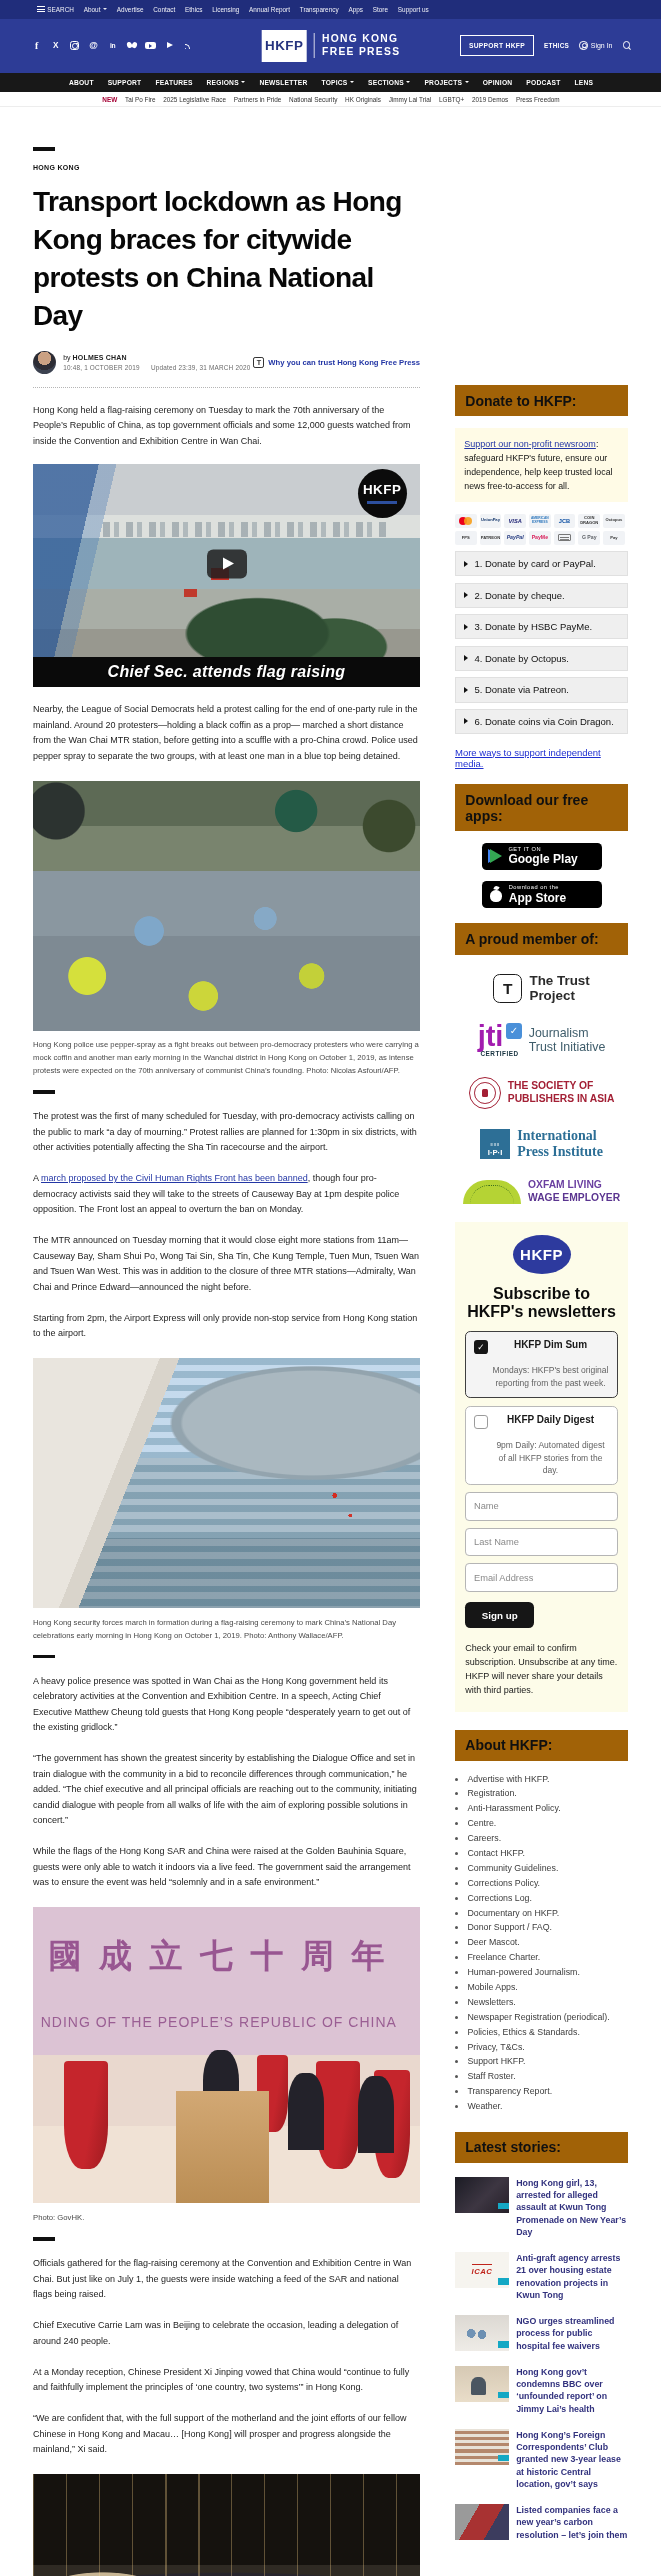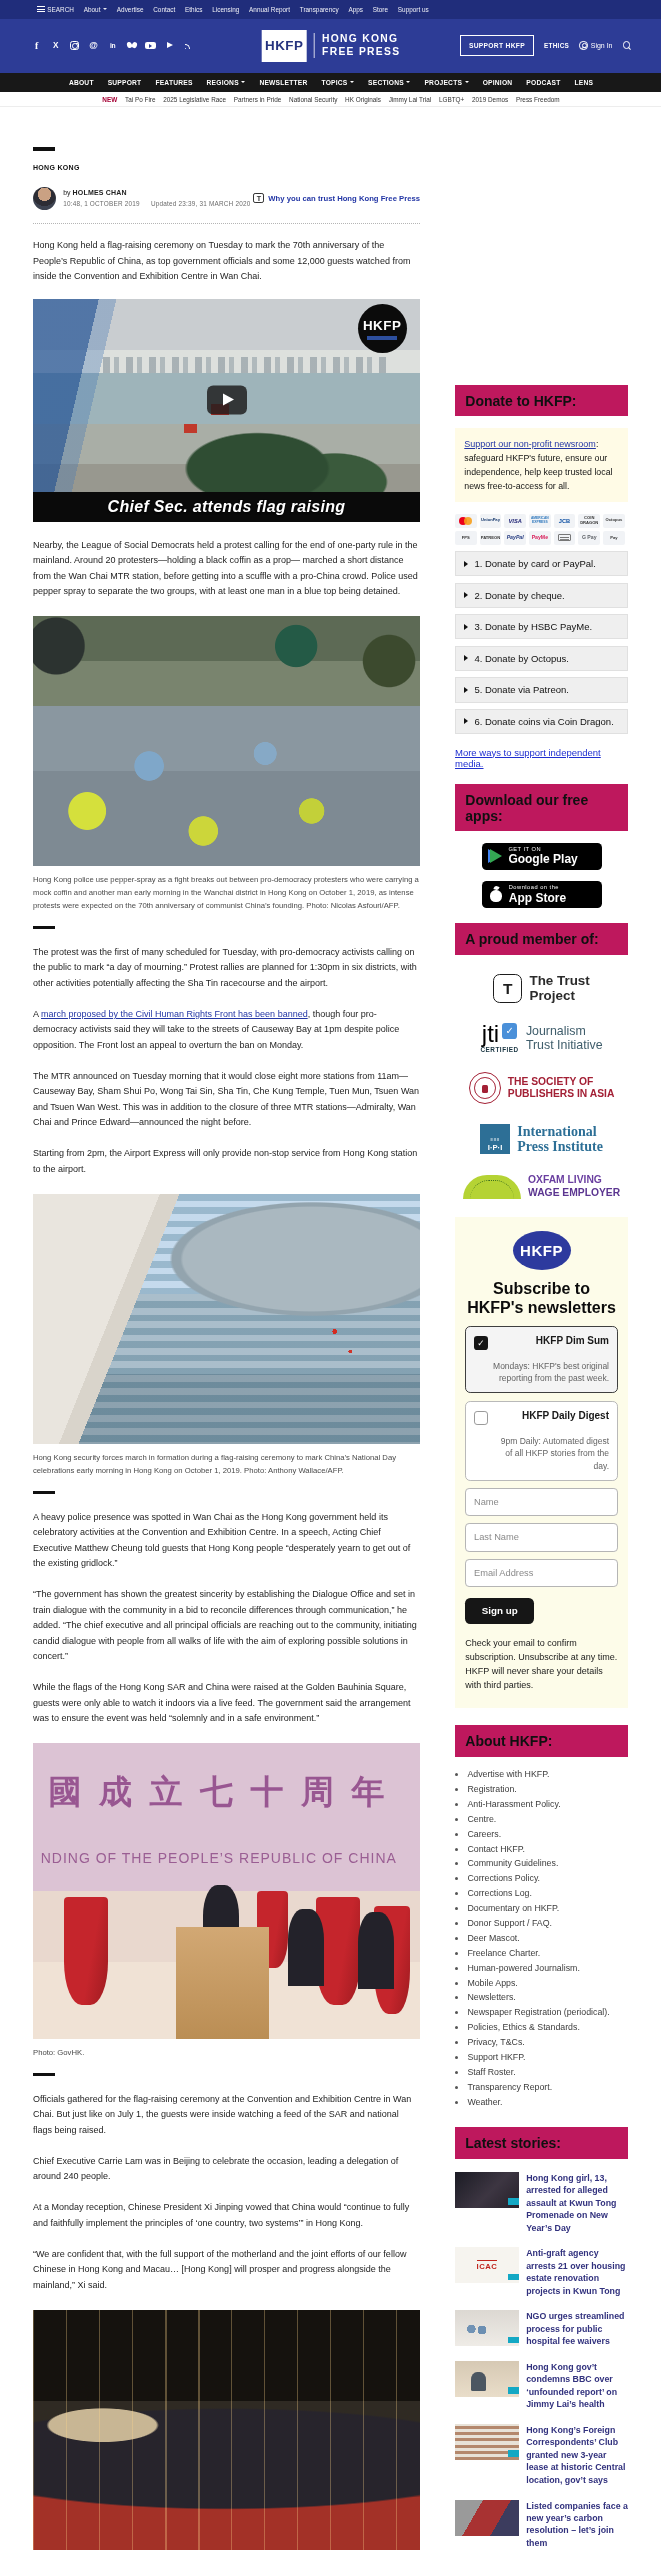--- a/index.html
+++ b/index.html
@@ -153,21 +153,21 @@
   .pod-man.m1{ left:44%; top:48%; } .pod-man.m2{ left:66%; top:56%; } .pod-man.m3{ left:84%; top:57%; }
 
   .ph-reception { height:240px; background-color:#201c17; background-image:
       repeating-linear-gradient(90deg, rgba(255,215,140,.32) 0 1.5px, rgba(0,0,0,0) 1.5px 33px),
       radial-gradient(ellipse 134px 41px at 18% 48%, #c8b694 0 40%, rgba(0,0,0,0) 42%),
       radial-gradient(ellipse 464px 82px at 50% 62%, #27242c 0 60%, rgba(0,0,0,0) 62%),
       linear-gradient(to bottom, #15120e 0 38%, #2f2a23 38% 52%, #3b3731 52% 60%, #8e2b23 60% 78%, #a33127 78% 100%); }
 
   
   .side .first { margin-top:278px; }
-  .sideheader { background:#be185d; padding:7.7px 10.3px; font-size:14px; font-weight:800; color:#101010; }
+  .sideheader { background:#a16207; padding:7.7px 10.3px; font-size:14px; font-weight:800; color:#101010; }
   .supportbox { background:#fffbe6; padding:9.3px; font-size:8.8px; line-height:14px; margin-top:11.3px; color:#141414; }
   .supportbox .alink { font-size:9px; }
   .paygrid { display:flex; flex-wrap:wrap; gap:3.1px; margin-top:11.3px; }
   .pay { width:21.6px; height:14px; background:#f1f3f6; border-radius:2.1px; display:flex; align-items:center;
          justify-content:center; font-size:4.1px; font-weight:800; color:#333; text-align:center; line-height:1.1; overflow:hidden; }
   .pay.visa{ color:#1a1f71; font-style:italic; font-size:5.7px; }
   .pay.amex{ color:#2e77bc; font-size:3.3px; }
   .pay.jcb{ color:#0b4ea2; font-size:5.7px; }
   .pay.paypal{ color:#253b80; font-style:italic; font-size:5.2px; }
   .pay.payme{ color:#d81f5a; font-size:5.2px; }
@@ -193,21 +193,21 @@
   .apple::before { content:""; position:absolute; left:0; right:0; top:3.1px; bottom:0; background:#fff; border-radius:46% 46% 44% 44%; }
   .apple::after { content:""; position:absolute; width:4.6px; height:4.1px; background:#fff; border-radius:70% 0 70% 0;
                   left:4.6px; top:-0.5px; transform:rotate(24deg); }
 
   .memberlogo { display:flex; align-items:center; justify-content:center; gap:7.2px; margin-top:19.6px; cursor:pointer; }
   .tp-big { width:29px; height:29px; border:1.8px solid #1d1d1d; border-radius:6.7px; display:flex; align-items:center;
             justify-content:center; font-weight:800; font-size:15.5px; color:#1d1d1d; }
   .tp-text { font-size:13.4px; font-weight:800; color:#2b2b2b; line-height:1.08; }
   .jti-left { display:flex; flex-direction:column; align-items:center; }
   .jti-row { display:flex; align-items:flex-start; gap:2.6px; }
-  .jti-word { font-size:24px; font-weight:400; color:#000000; line-height:.9; }
+  .jti-word { font-size:29px; font-weight:700; color:#a21caf; line-height:.9; }
   .jti-check { width:15.5px; height:15.5px; background:#4a90d9; border-radius:3.1px; color:#fff; font-size:9.8px;
                display:flex; align-items:center; justify-content:center; }
   .jti-cert { font-size:6.4px; font-weight:800; color:#16323f; letter-spacing:0.5px; margin-top:1px; }
   .jti-text { font-size:12.4px; color:#3f5d6b; line-height:1.15; }
   .sopa-seal { width:32px; height:32px; border:1.5px solid #a32035; border-radius:50%; position:relative; flex:none; }
   .sopa-seal::before { content:""; position:absolute; inset:4.1px; border:0.8px solid #a32035; border-radius:50%; }
   .sopa-seal::after { content:""; position:absolute; left:12.4px; top:11.3px; width:6.2px; height:8.2px; background:#a32035; border-radius:1.5px; }
   .sopa-text { color:#a32035; font-weight:800; font-size:10.3px; line-height:1.2; }
   .ipi-box { width:30px; height:30px; background:#2d6f96; color:#fff; display:flex; flex-direction:column;
              align-items:center; justify-content:flex-end; padding-bottom:2.1px; font-size:7.7px; font-weight:700; flex:none; }
@@ -215,21 +215,21 @@
   .ipi-text { font-family:"Liberation Serif",serif; color:#2d6f96; font-weight:700; font-size:14px; line-height:1.1; }
   .oxfam-hill { width:58px; height:24px; background:#b5d334; border-radius:57px 57px 0 0; position:relative; flex:none; }
   .oxfam-hill::before { content:""; position:absolute; inset:5.2px 7.2px 0; border-top:1px dotted #3c6e1f; border-radius:41px 41px 0 0; }
   .oxfam-text { color:#6a3fa0; font-weight:800; font-size:10.3px; line-height:1.25; }
   .oxfam-text i { font-style:normal; color:#5b3590; font-weight:600; }
 
   .newsbox { background:#fdfce9; padding:13.4px 10.3px 15.5px; margin-top:17.5px; text-align:center; }
   .nl-logo { width:58px; height:39px; border-radius:50%; background:#2d3a9e; color:#fff; font-weight:800;
              font-size:15px; letter-spacing:0.5px; display:flex; align-items:center; justify-content:center; margin:0 auto; }
   .nl-title { font-size:16px; font-weight:800; margin-top:10.3px; line-height:1.18; color:#0c0c0c; }
-  .nl-card { text-align:right; background:#fff; border:0.5px solid #b9b9b9; border-radius:5.2px; padding:7.7px;
+  .nl-card { text-align:center; background:#fff; border:0.5px solid #b9b9b9; border-radius:5.2px; padding:7.7px;
              margin-top:8.2px; display:flex; gap:4px; cursor:pointer; }
   .nl-card.checked { background:#f4f4f4; border:0.8px solid #3f3f3f; }
   .cb { width:14px; height:14px; border-radius:3.1px; flex:none; margin-top:1px; }
   .cb.on { background:#161616; color:#fff; display:flex; align-items:center; justify-content:center; font-size:8.8px; }
   .cb.on::after { content:"✓"; }
   .cb.off { background:#fff; border:1px solid #9a9a9a; }
   .nl-name { font-weight:800; font-size:10px; color:#191919; }
   .nl-desc { font-size:8.5px; color:#636363; line-height:1.45; margin-top:14px; }
   .nl-input { width:100%; background:#fff; border:0.5px solid #b5b5b5; border-radius:4.1px; padding:8.2px 7.7px;
               font-size:9.3px; color:#333; margin-top:7.2px; font-family:"Liberation Sans",sans-serif; }
@@ -239,21 +239,21 @@
             border:none; border-radius:5.2px; margin-top:10.3px; cursor:pointer; font-family:"Liberation Sans",sans-serif; }
   .nl-note { text-align:left; font-size:9px; line-height:14px; margin-top:12.4px; color:#1a1a1a; }
 
   .aboutwrap { margin-top:17.5px; }
   .aboutlist { margin:12.4px 0 0 12.4px; }
   .aboutlist li { font-size:8.8px; color:#3c3c3c; margin-top:4.9px; cursor:pointer; }
   .aboutlist li::marker { color:#555; }
 
   .latestwrap { margin-top:20.6px; }
   .litem { display:flex; gap:7.2px; margin-top:13.4px; cursor:pointer; }
-  .lthumb { width:64px; height:36px; flex:none; position:relative; }
+  .lthumb { width:54px; height:36px; flex:none; position:relative;font-style:italic; }
   .lthumb .mini { position:absolute; right:0; bottom:3.1px; width:11.3px; height:6.7px; background:#14a8c4; }
   .ltitle { font-size:8.8px; line-height:12.4px; font-weight:700; color:#32327e; }
   .lt1 { background:linear-gradient(135deg,#1b1b24,#3d3642 55%,#262029); }
   .lt2 { background:#f6f4ef; display:flex; align-items:center; justify-content:center; }
   .icac-seal { color:#c0241c; font-weight:800; font-size:7.7px; letter-spacing:0.5px; border-top:1.5px solid #c0241c; padding-top:1.5px; }
   .lt3 { background:linear-gradient(#dcd8d2,#efece7); }
   .lt3::before { content:""; position:absolute; left:9.3px; top:10.3px; width:24px; height:20.6px;
                  background:radial-gradient(circle 7.2px at 30% 40%, #7193b5 0 60%, rgba(0,0,0,0) 62%),
                             radial-gradient(circle 7.2px at 75% 45%, #6c8fb2 0 60%, rgba(0,0,0,0) 62%); }
   .lt4 { background:linear-gradient(#d6c9b4,#e9ddc9); }
@@ -375,20 +375,21 @@
   <span class="t-item">LGBTQ+</span>
   <span class="t-item">2019 Demos</span>
   <span class="t-item">Press Freedom</span>
 </div>
 
 <div class="page">
 
   <div class="main">
     <div class="dash" style="margin-top:40px"></div>
     <div class="category">HONG KONG</div>
+    <h1 class="title">Transport lockdown as Hong Kong braces for citywide protests on China National Day</h1>
 
     <div class="authorrow">
       <div class="avatar"></div>
       <div class="bylines">
         <div class="byline"><span>by</span> <b>HOLMES CHAN</b></div>
         <div class="dates">
           <span>10:48, 1 OCTOBER 2019</span>
           <span>Updated 23:39, 31 MARCH 2020</span>
         </div>
       </div>

